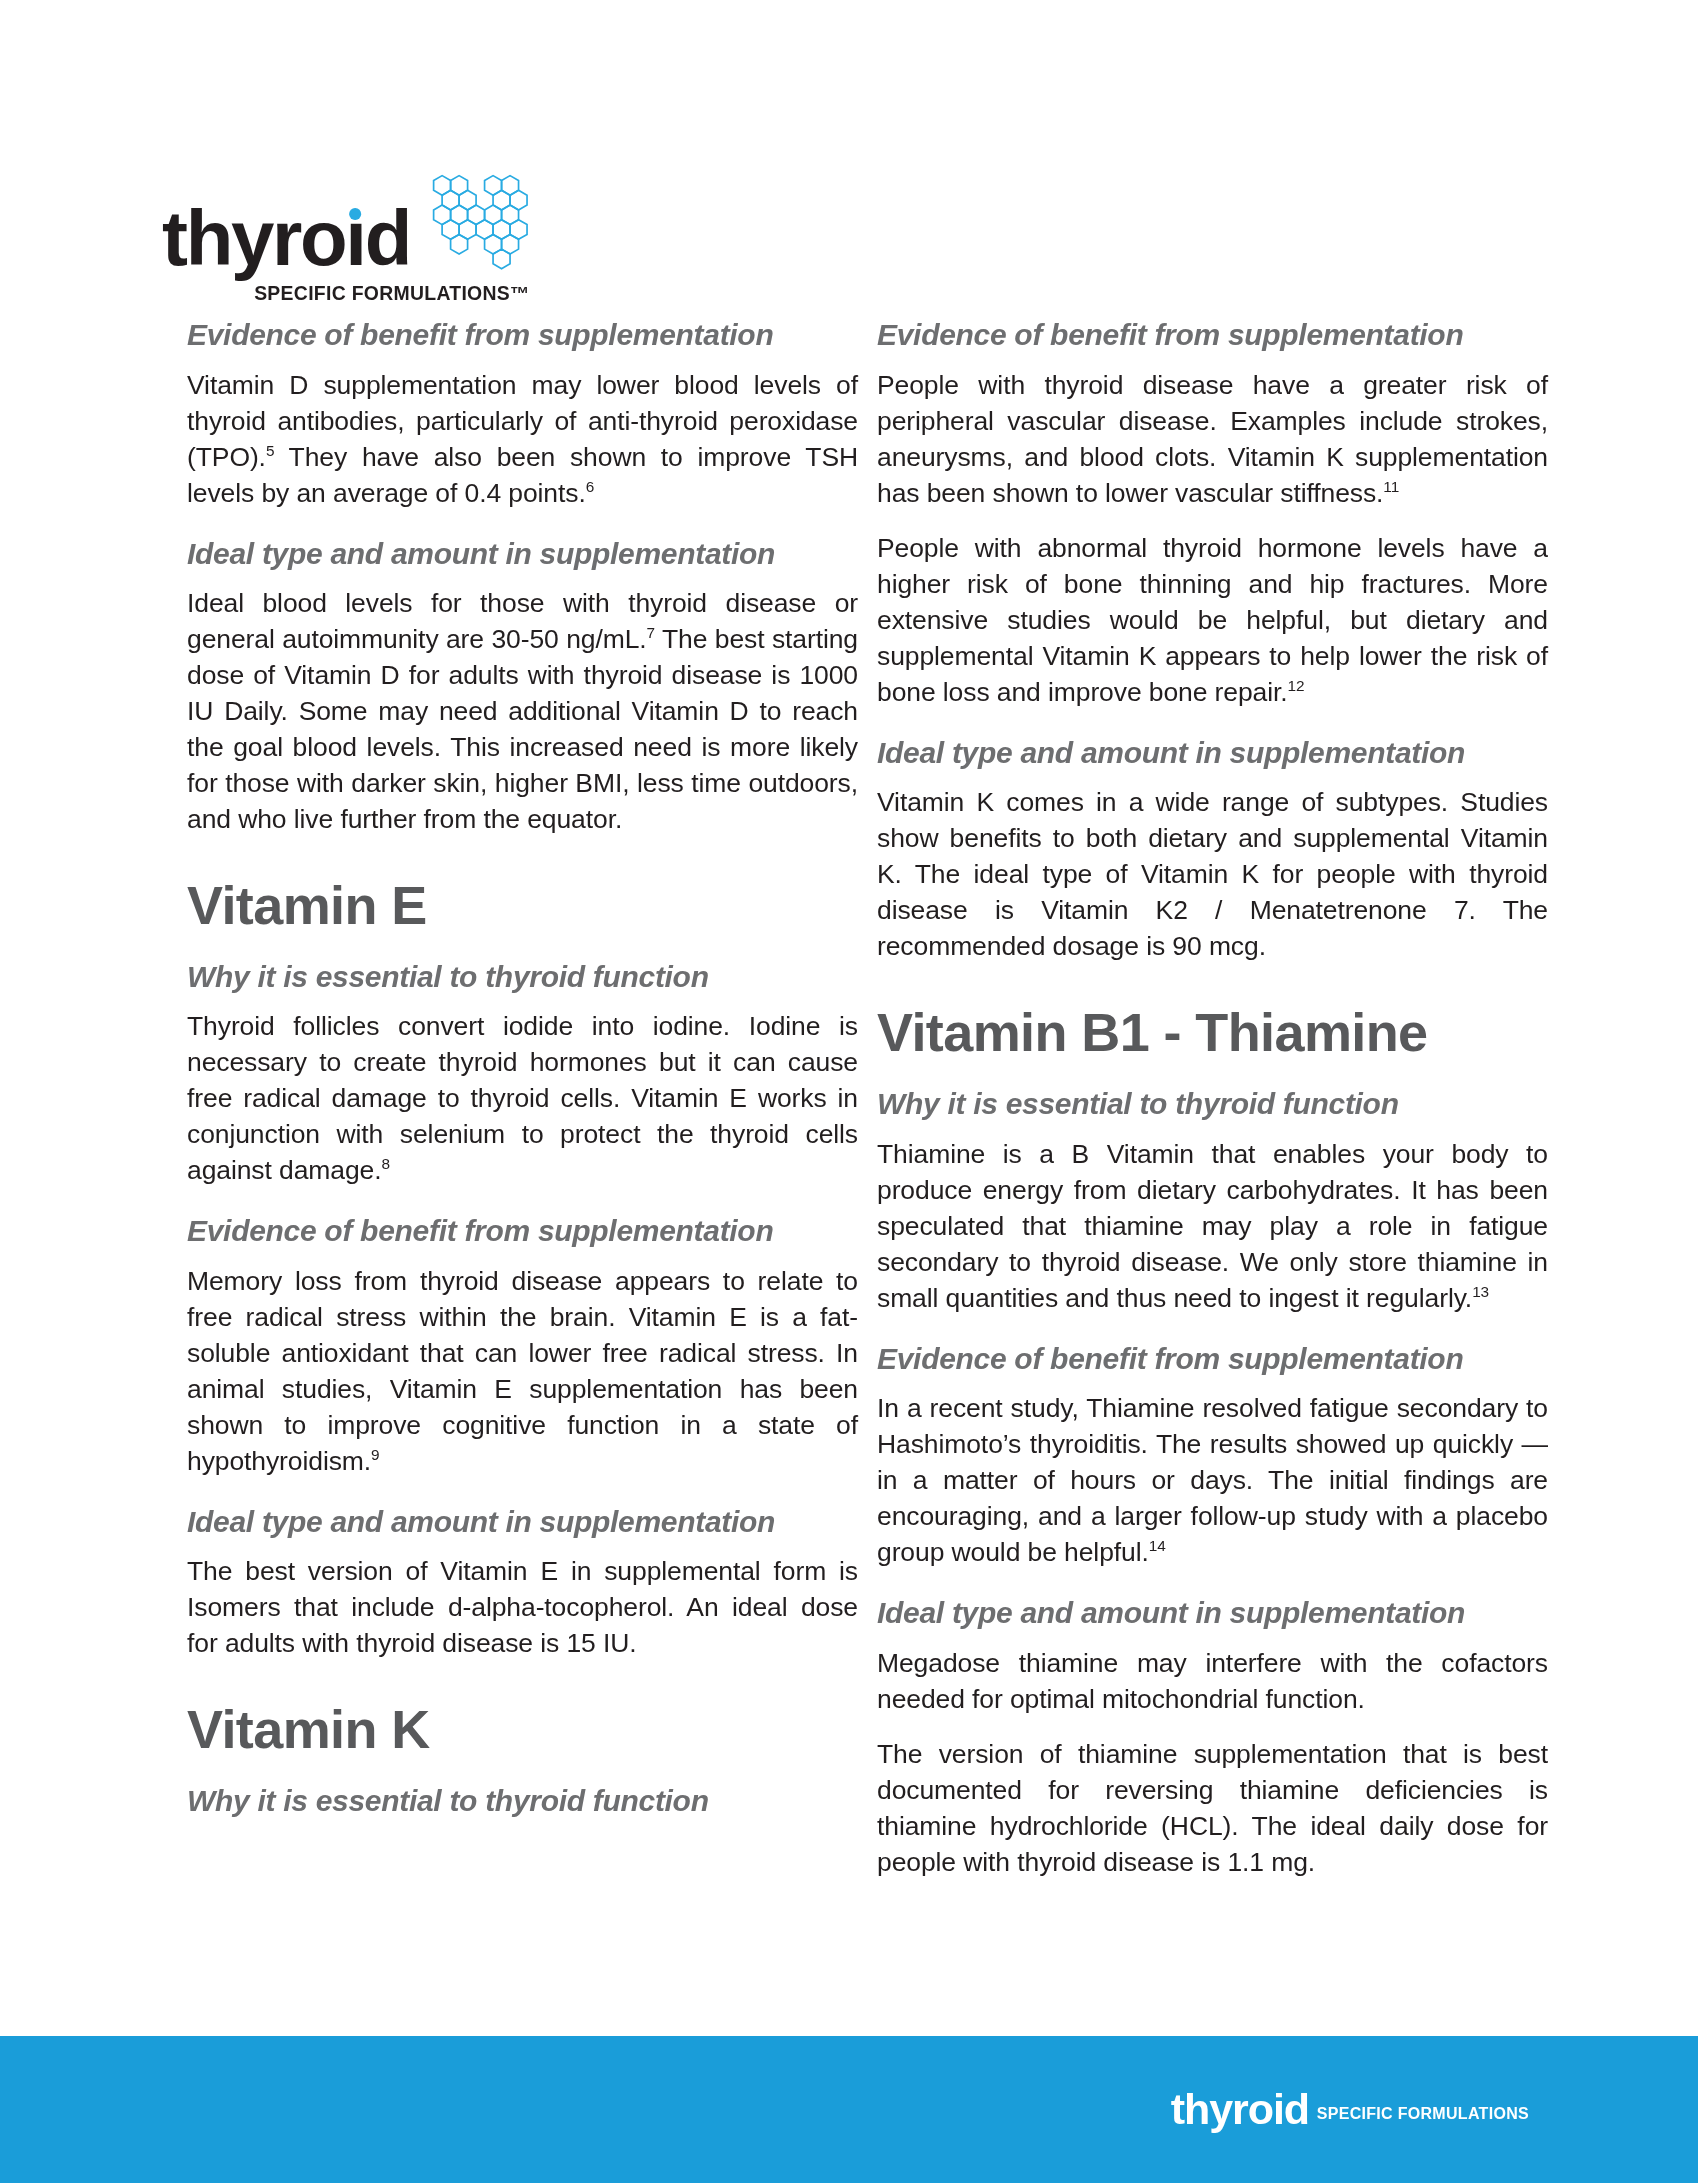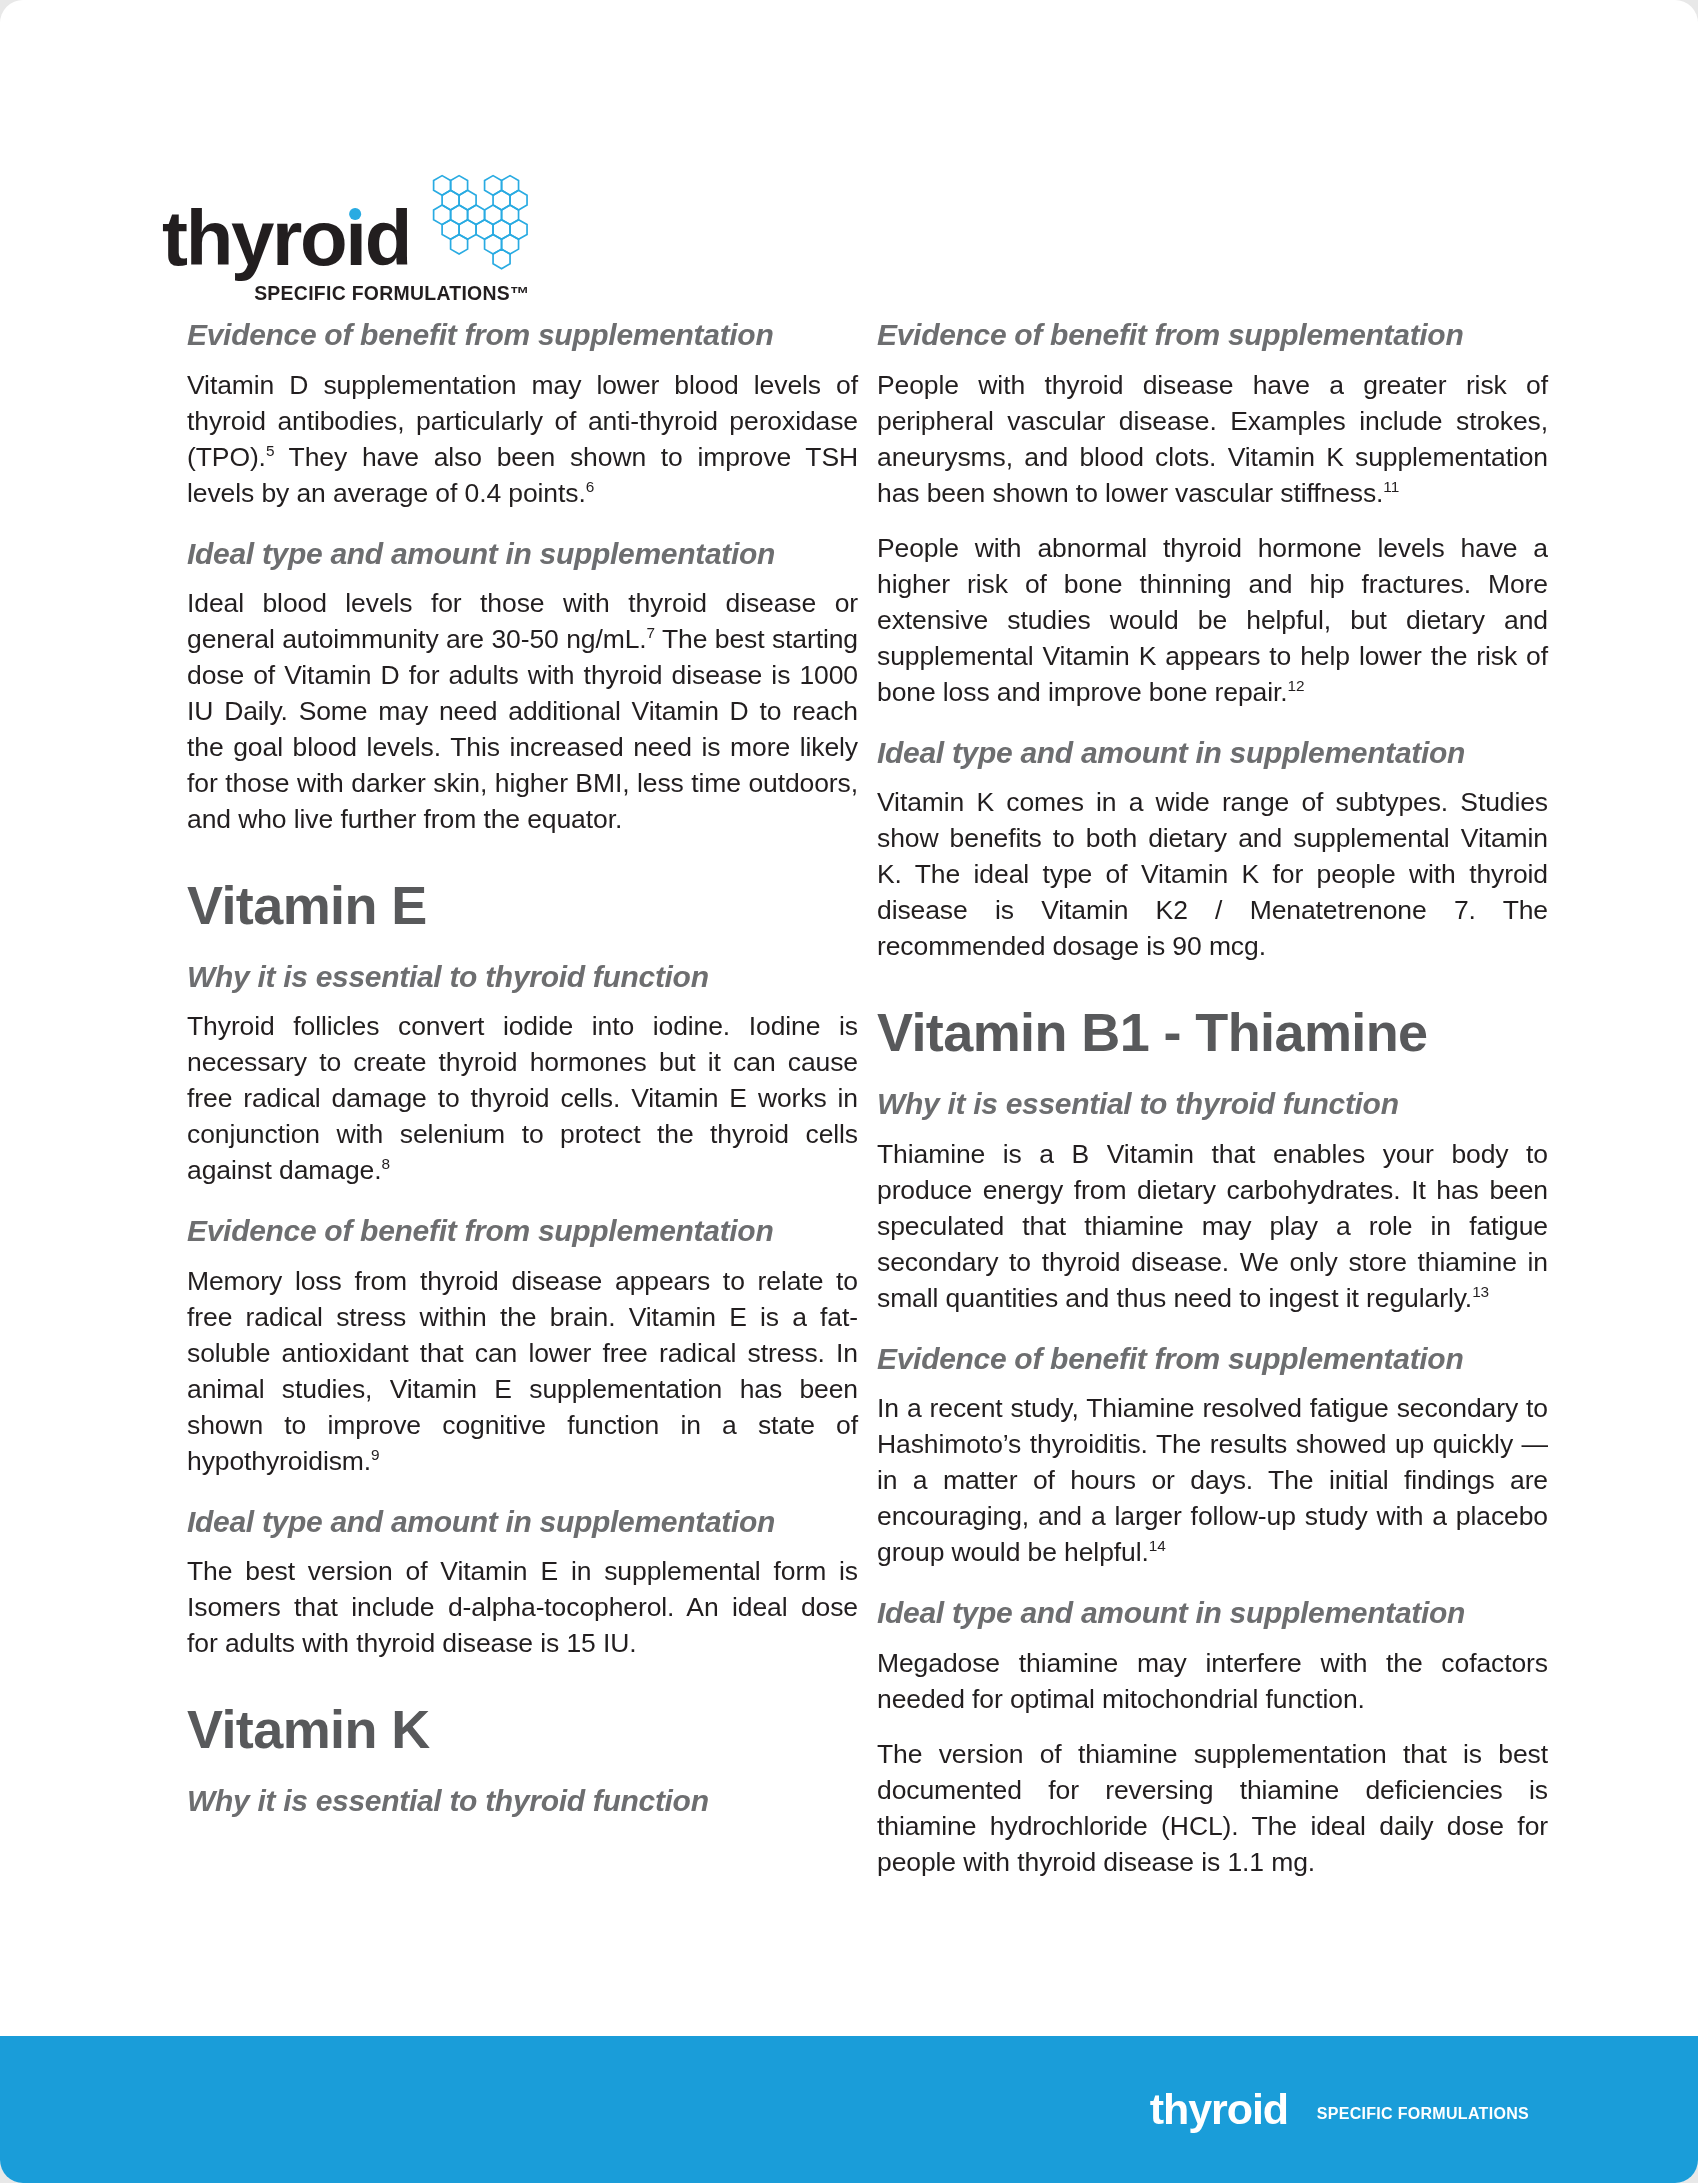--- a/index.html
+++ b/index.html
@@ -3,21 +3,20 @@
 <meta charset="utf-8">
 <style>
   html,body{margin:0;padding:0;background:#e8e8e8;}
   .page{
     position:relative;
     width:1698px;height:2183px;
     background:#fff;
     overflow:hidden;
     font-family:"Liberation Sans", sans-serif;
     color:var(--body,#221E1F);
-    border-radius:23px;
   }
   
   .brand{position:absolute;left:162px;top:173px;width:369px;height:133px;}
   .brand-text{
     position:absolute;left:0;top:26px;
     font-size:78px;font-weight:bold;line-height:1;
     letter-spacing:-0.030em;color:var(--body,#221E1F);
   }
   .logo-i{position:relative;display:inline-block;}
   .logo-i .dot{
@@ -55,21 +54,21 @@
     margin:0 0 19.4px 0;
   }
   .col p sup{font-size:0.58em;line-height:0;}
   
   .footer{
     position:absolute;left:0;bottom:0;width:1698px;height:147px;
     background:var(--footer-bg,#1A9DD9);
   }
   .f-logo{
     position:absolute;right:169px;top:50%;transform:translateY(-52%);
-    display:flex;align-items:center;color:#fff;white-space:nowrap;gap:21px;
+    display:flex;align-items:center;color:#fff;white-space:nowrap;
   }
   .f-brand{font-size:43px;font-weight:bold;letter-spacing:-0.025em;line-height:1;}
   .f-tag{font-size:16px;font-weight:bold;letter-spacing:0.3px;margin-left:7.8px;margin-top:9px;}
 </style>
 </head>
 <body>
 
 <div class="page">
 
   <header class="brand">

